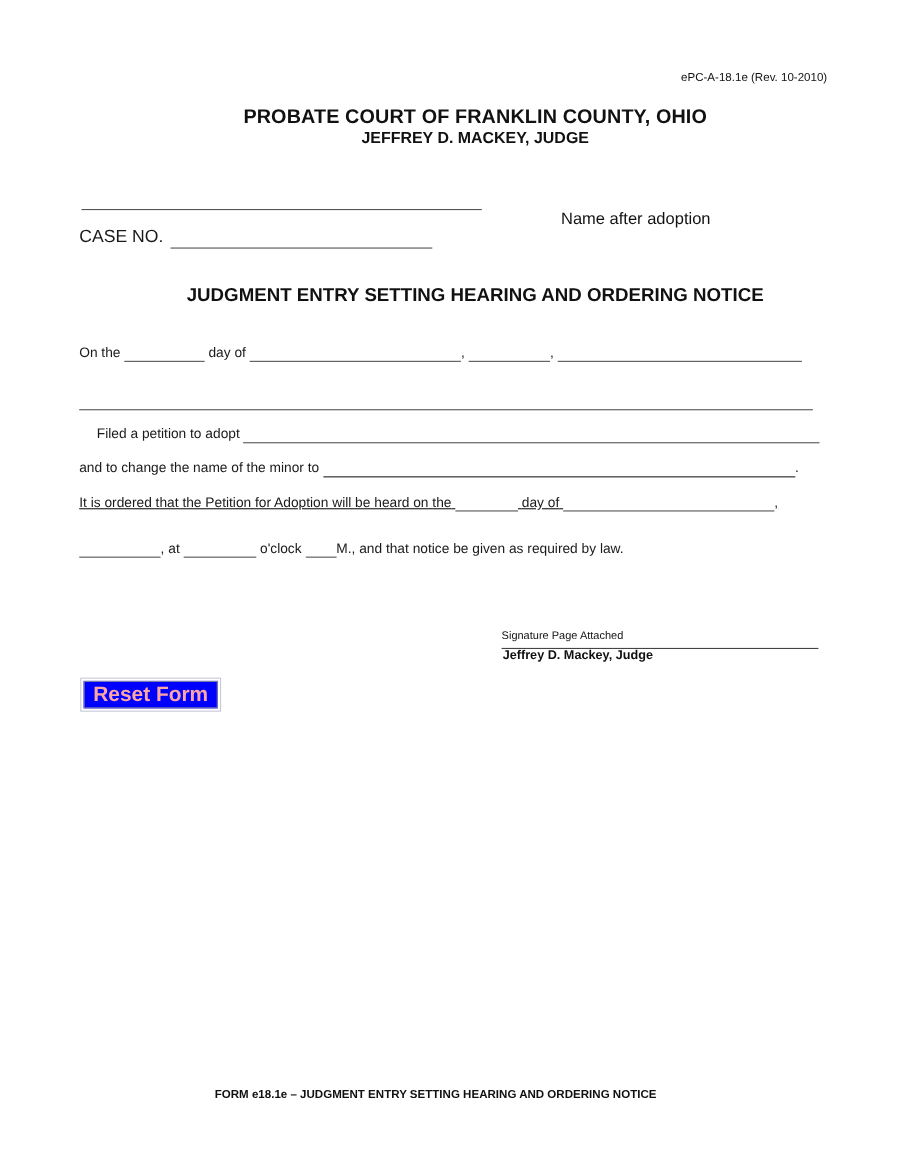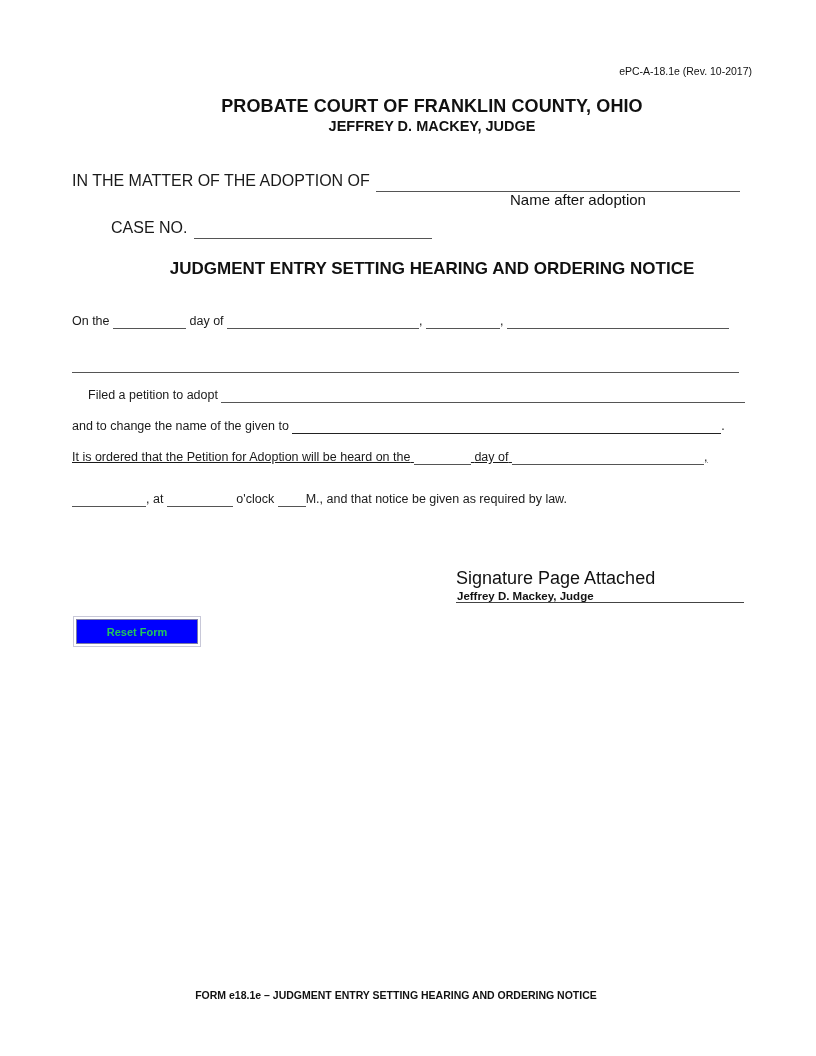--- a/index.html
+++ b/index.html
@@ -75,23 +75,23 @@
     .body-line {
       left: 72px;
       font-size: 12.5px;
       white-space: nowrap;
       color: #1a1a1a;
     }
     .sig-line {
       top: 571px;
       left: 456px;
       width: 288px;
-      font-size: 18px;
+      font-size: 10px;
       border-bottom: 1px solid #444;
-      padding-bottom: 16px;
+      padding-bottom: 3px;
       line-height: 15px;
     }
     .sig-name {
       top: 590px;
       left: 457px;
       font-size: 11.5px;
       font-weight: bold;
     }
     .reset-wrap {
       top: 616px;
@@ -101,54 +101,53 @@
       border: 1px solid #c8c8d8;
       box-sizing: border-box;
       padding: 2px;
       background: #fff;
     }
     .reset-btn {
       width: 100%;
       height: 100%;
       box-sizing: border-box;
       background: #0000ff;
-      color: #22c55e;
+      color: #fca5a5;
       border: 1px solid #7a7aa8;
       font-family: "Liberation Sans", sans-serif;
-      font-size: 11px;
+      font-size: 19px;
       font-weight: bold;
       cursor: pointer;
       padding: 0;
       line-height: 22px;
       text-align: center;
     }
     .footer {
       top: 989px;
       left: 0;
       width: 792px;
       text-align: center;
       font-size: 10.5px;
       font-weight: bold;
     }
   </style>
 </head>
 <body>
 
-<div class="abs form-id">ePC-A-18.1e (Rev. 10-2017)</div>
+<div class="abs form-id">ePC-A-18.1e (Rev. 10-2010)</div>
 
 <div class="abs court-title">PROBATE COURT OF FRANKLIN COUNTY, OHIO</div>
 <div class="abs judge-title">JEFFREY D. MACKEY, JUDGE</div>
 
 <div class="abs caption-line" style="top:172px; left:72px;">
-  <span>IN THE MATTER OF THE ADOPTION OF</span>
   <input type="text" class="blank caption-blank" style="width: 364px; margin-left: 2px;" value="">
 </div>
 <div class="abs sub-caption">Name after adoption</div>
 
-<div class="abs caption-line" style="top:219px; left:72px;margin-left:39px;">
+<div class="abs caption-line" style="top:207px; left:72px;">
   <span>CASE NO.</span>
   <input type="text" class="blank caption-blank" style="width: 238px; margin-left: 2px;" value="">
 </div>
 
 <div class="abs doc-title">JUDGMENT ENTRY SETTING HEARING AND ORDERING NOTICE</div>
 
 <div class="abs body-line" style="top:313px;">
   <span>On the</span>
   <input type="text" class="blank" style="width: 73px;" value="">
   <span>day of</span>
@@ -160,21 +159,21 @@
 <div class="abs body-line" style="top:357px;">
   <input type="text" class="blank" style="width: 667px;" value="">
 </div>
 
 <div class="abs body-line" style="top:387px;margin-left:16px;">
   <span>Filed a petition to adopt</span>
   <input type="text" class="blank" style="width: 524px;" value="">
 </div>
 
 <div class="abs body-line" style="top:418px;">
-  <span>and to change the name of the given to</span>
+  <span>and to change the name of the minor to</span>
   <input type="text" class="blank dark" style="width: 429px;" value=""><span>.</span>
 </div>
 
 <div class="abs body-line" style="top:449px;text-decoration:underline;">
   <span>It is ordered that the Petition for Adoption will be heard on the</span>
   <input type="text" class="blank" style="width: 57px;" value="">
   <span>day of</span>
   <input type="text" class="blank" style="width: 192px;" value=""><span>,</span>
 </div>
 

